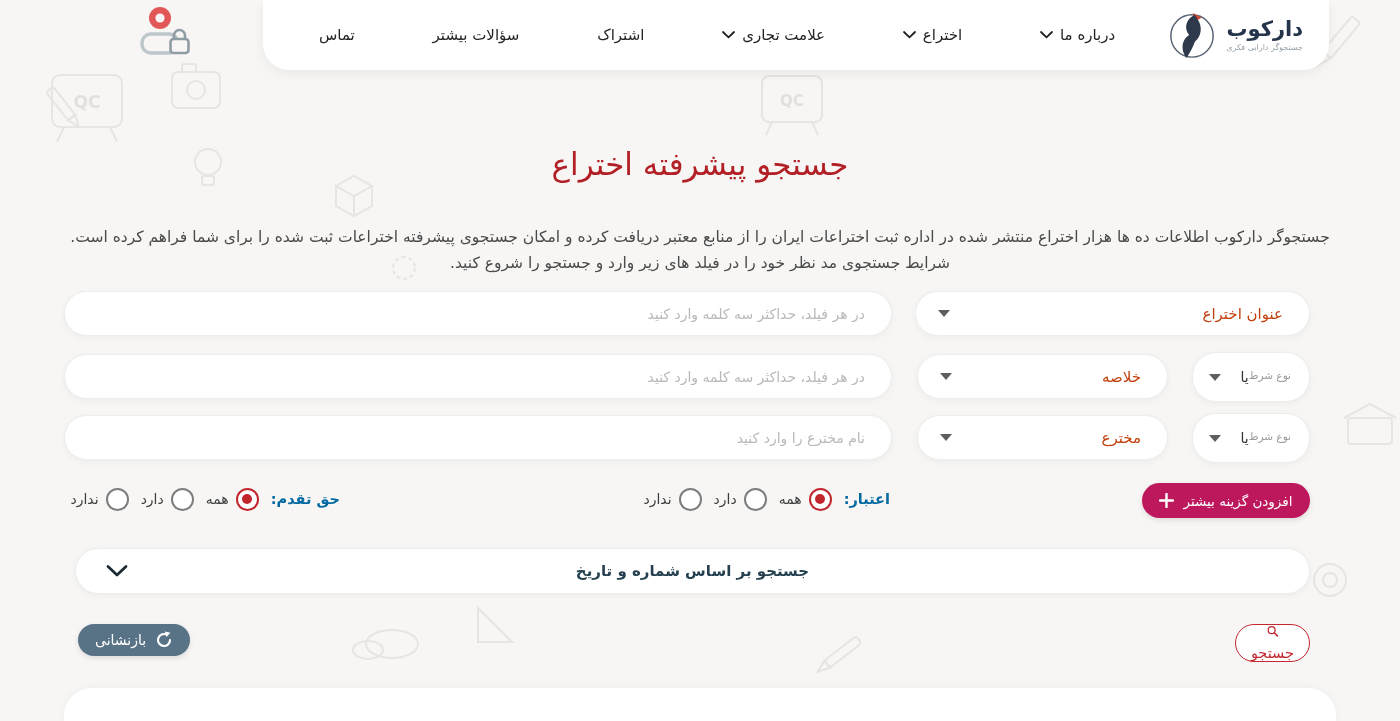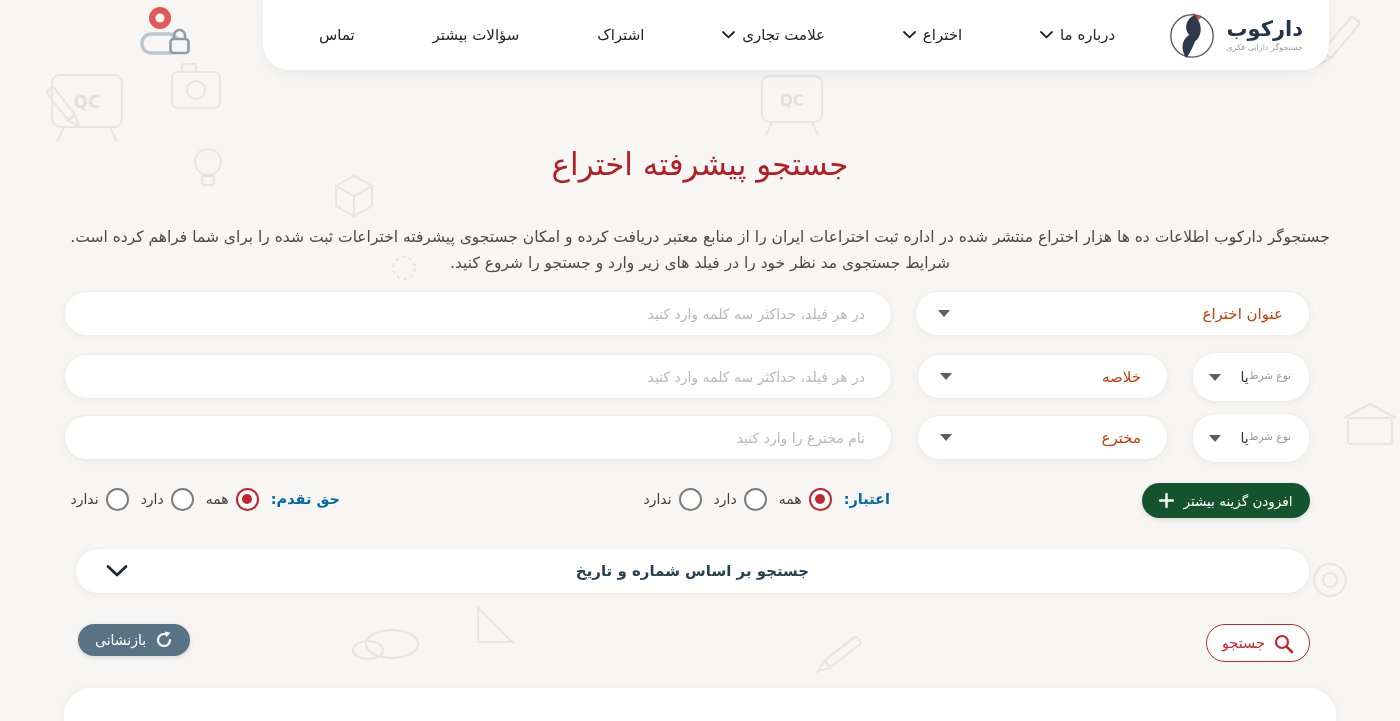--- a/index.html
+++ b/index.html
@@ -65,21 +65,21 @@
   .r1-input {left:64px; top:291px;width:828px;height:45px}
   .r2-cond  {left:1192px;top:352px;width:118px;height:50px}
   .r2-select{left:917px;top:354px;width:251px;height:45px}
   .r2-input {left:64px; top:354px;width:828px;height:45px}
   .r3-cond  {left:1192px;top:413px;width:118px;height:50px}
   .r3-select{left:917px;top:415px;width:251px;height:45px}
   .r3-input {left:64px; top:415px;width:828px;height:45px}
   
   .add-more{
     position:absolute;left:1142px;top:483px;width:168px;height:35px;z-index:2;
-    background:#14532d;border:none;border-radius:18px;color:#fff;
+    background:#be185d;border:none;border-radius:18px;color:#fff;
     display:flex;align-items:center;justify-content:center;gap:9px;
     font-size:13.5px;cursor:pointer;font-family:"DejaVu Sans",sans-serif;
     box-shadow:0 2px 5px rgba(60,60,60,.15);
   }
   
   .radio-group{position:absolute;top:486px;z-index:2;display:flex;align-items:center;gap:12px;height:26px}
   .rg-validity{right:510px}
   .rg-priority{right:1060px}
   .radio-group-label{font-size:14.5px;font-weight:700;color:#0369a1;white-space:nowrap}
   .radio-option{display:flex;align-items:center;gap:7px;cursor:pointer;white-space:nowrap}
@@ -106,21 +106,21 @@
     position:absolute;left:78px;top:624px;height:32px;z-index:2;
     background:#587286;border:none;border-radius:19px;color:#fff;
     display:flex;align-items:center;gap:9px;padding:0 17px;
     font-size:14px;cursor:pointer;font-family:"DejaVu Sans",sans-serif;
     box-shadow:0 2px 5px rgba(60,60,60,.15);
   }
   .search-btn{
     position:absolute;right:90px;top:624px;height:38px;z-index:2;
     background:#fff;border:1.6px solid #c4262e;border-radius:19px;color:#c4262e;
     display:flex;align-items:center;gap:8px;padding:0 15px;
-    font-size:14.5px;cursor:pointer;font-family:"DejaVu Sans",sans-serif;
+    font-size:14.5px;cursor:pointer;font-family:"DejaVu Sans",sans-serif;flex-direction:column;
   }
   
   .bottom-panel{
     position:absolute;left:64px;top:688px;width:1272px;height:70px;z-index:2;
     background:#fff;border-radius:28px 28px 0 0;
     box-shadow:0 -1px 8px rgba(60,60,60,.04);
   }
 </style>
 </head>
 <body>

